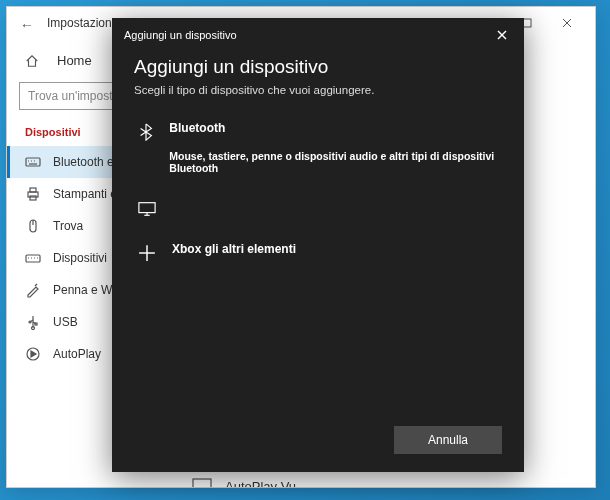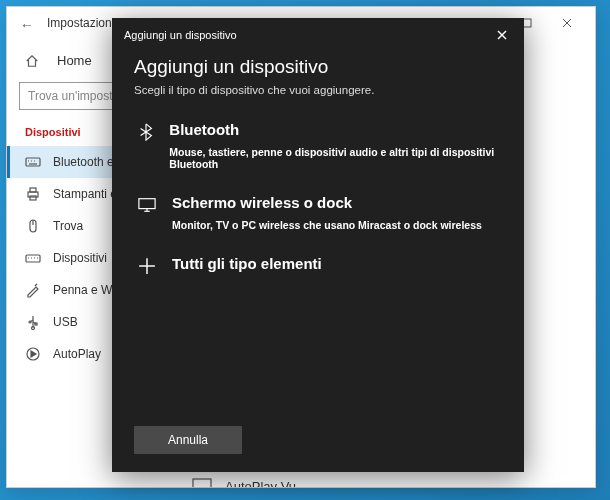--- a/index.html
+++ b/index.html
@@ -39,23 +39,23 @@
   .modal-head-title { font-size: 11px; color: #fff; }
   .modal-head .spacer { flex: 1; }
   .modal-close { width: 20px; height: 20px; display: flex; align-items: center; justify-content: center; }
   .modal-close svg { width: 10px; height: 10px; stroke: #fff; stroke-width: 1.5; }
   .modal-body { padding: 4px 22px 10px 22px; flex: 1; }
   .modal-title { font-size: 19px; font-weight: 400; color: #fff; margin-bottom: 6px; }
   .modal-sub { font-size: 11.5px; color: #ddd; margin-bottom: 15px; }
   .opt { display: flex; gap: 14px; padding: 10px 2px 14px 2px; cursor: pointer; }
   .opt-icon { width: 22px; display: flex; align-items: flex-start; justify-content: center; padding-top: 2px; }
   .opt-icon svg { width: 18px; height: 18px; stroke: #fff; fill: none; stroke-width: 1.3; }
-  .opt-text .t { font-size: 15px; color: #fff; font-weight: 600; }
-  .opt-text .d { font-size: 10.5px; color: #fff; font-weight: 600; margin-top: 8px; }
-  .modal-footer { padding: 12px 22px 18px 22px; display: flex; }
+  .opt-text .t { font-size: 12px; color: #fff; font-weight: 600; }
+  .opt-text .d { font-size: 10.5px; color: #fff; font-weight: 600; margin-top: 15px; }
+  .modal-footer { padding: 12px 22px 18px 22px; display: flex; justify-content: flex-end; }
   .btn-cancel { background: #4a4a4a; color: #fff; border: none; padding: 7px 34px; font-size: 12px; }
 </style>
 </head>
 <body>
 
 <div class="desktop"></div>
 
 <div class="settings-window">
   <div class="titlebar">
     <div class="back">←</div>
@@ -193,34 +193,30 @@
     </div>
 
     <div class="opt">
       <div class="opt-icon">
         <svg viewBox="0 0 20 16">
             <rect x="1" y="1" width="18" height="11"></rect>
             <line x1="7" y1="15" x2="13" y2="15"></line>
             <line x1="10" y1="12" x2="10" y2="15"></line>
           </svg>
       </div>
-      <div class="opt-text">
-        <div class="t">Schermo wireless o dock</div>
-        <div class="d">Monitor, TV o PC wireless che usano Miracast o dock wireless</div>
-      </div>
     </div>
 
     <div class="opt">
       <div class="opt-icon">
         <svg viewBox="0 0 16 16">
             <line x1="8" y1="1" x2="8" y2="15"></line>
             <line x1="1" y1="8" x2="15" y2="8"></line>
           </svg>
       </div>
       <div class="opt-text">
-        <div class="t">Tutti gli tipo elementi</div>
+        <div class="t">Xbox gli altri elementi</div>
       </div>
     </div>
   </div>
   <div class="modal-footer">
     <button class="btn-cancel">Annulla</button>
   </div>
 </div>
 
 </body></html>

